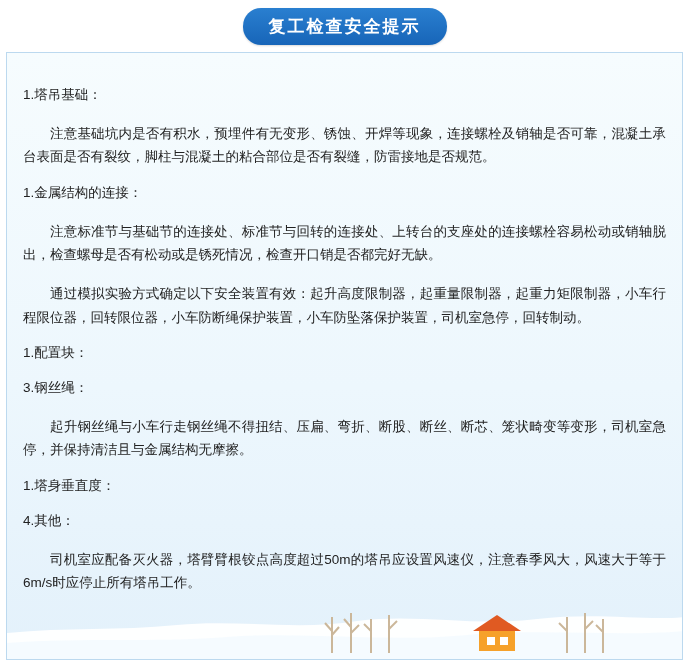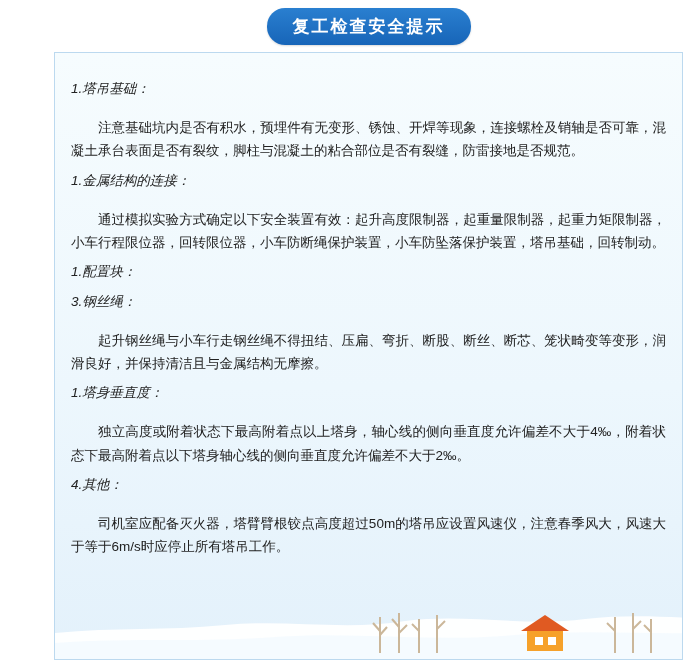--- a/index.html
+++ b/index.html
@@ -12,21 +12,20 @@
     background: #ffffff;
     font-family: "Liberation Sans", sans-serif;
     overflow: hidden;
   }
   .page {
     position: relative;
     width: 689px;
     height: 668px;
     box-sizing: border-box;
     background: #ffffff;
-    padding-left: 48px;
   }
   .header-band {
     position: relative;
     height: 52px;
     background: #ffffff;
     display: flex;
     align-items: center;
     justify-content: center;
   }
   .title-pill {
@@ -53,22 +52,21 @@
   }
   .body-text {
     position: relative;
     z-index: 3;
     padding: 18px 16px 0 16px;
     font-size: 13.5px;
     line-height: 1.72;
     color: #222222;
   }
   .sec-title {
-    margin: 6px 0 1px 0;
-    font-style: italic;
+    margin: 12px 0 1px 0;
   }
   .sec-body {
     margin: 16px 0 1px 0;
     text-indent: 2em;
     text-align: justify;
   }
   .scene {
     position: absolute;
     left: 0;
     right: 0;
@@ -88,30 +86,30 @@
   </div>
 
   <div class="content-card">
 
     <div class="body-text">
 
       <p class="sec-title">1.塔吊基础：</p>
       <p class="sec-body">注意基础坑内是否有积水，预埋件有无变形、锈蚀、开焊等现象，连接螺栓及销轴是否可靠，混凝土承台表面是否有裂纹，脚柱与混凝土的粘合部位是否有裂缝，防雷接地是否规范。</p>
 
       <p class="sec-title">1.金属结构的连接：</p>
+      <p class="sec-body">注意标准节与基础节的连接处、标准节与回转的连接处、上转台的支座处的连接螺栓容易松动或销轴脱出，检查螺母是否有松动或是锈死情况，检查开口销是否都完好无缺。</p>
 
-      <p class="sec-body">通过模拟实验方式确定以下安全装置有效：起升高度限制器，起重量限制器，起重力矩限制器，小车行程限位器，回转限位器，小车防断绳保护装置，小车防坠落保护装置，塔吊基础，回转制动。</p>
+      <p class="sec-body">通过模拟实验方式确定以下安全装置有效：起升高度限制器，起重量限制器，起重力矩限制器，小车行程限位器，回转限位器，小车防断绳保护装置，小车防坠落保护装置，司机室急停，回转制动。</p>
 
       <p class="sec-title">1.配置块：</p>
 
       <p class="sec-title">3.钢丝绳：</p>
-      <p class="sec-body">起升钢丝绳与小车行走钢丝绳不得扭结、压扁、弯折、断股、断丝、断芯、笼状畸变等变形，润滑良好，并保持清洁且与金属结构无摩擦。</p>
+      <p class="sec-body">起升钢丝绳与小车行走钢丝绳不得扭结、压扁、弯折、断股、断丝、断芯、笼状畸变等变形，司机室急停，并保持清洁且与金属结构无摩擦。</p>
 
       <p class="sec-title">1.塔身垂直度：</p>
-      <p class="sec-body">独立高度或附着状态下最高附着点以上塔身，轴心线的侧向垂直度允许偏差不大于4‰，附着状态下最高附着点以下塔身轴心线的侧向垂直度允许偏差不大于2‰。</p>
 
       <p class="sec-title">4.其他：</p>
       <p class="sec-body">司机室应配备灭火器，塔臂臂根铰点高度超过50m的塔吊应设置风速仪，注意春季风大，风速大于等于6m/s时应停止所有塔吊工作。</p>
 
     </div>
 
     <svg class="scene" viewBox="0 0 677 72" preserveAspectRatio="none">
       <path d="M0,46 C60,40 110,44 170,38 C230,32 290,44 350,34 C410,26 470,40 530,32 C590,25 640,34 677,30 L677,72 L0,72 Z" fill="#ffffff" opacity="0.95"></path>
       <path d="M0,56 C80,50 140,56 220,50 C300,44 380,56 460,48 C540,41 610,50 677,44 L677,72 L0,72 Z" fill="#f4fbff" opacity="0.9"></path>
 

